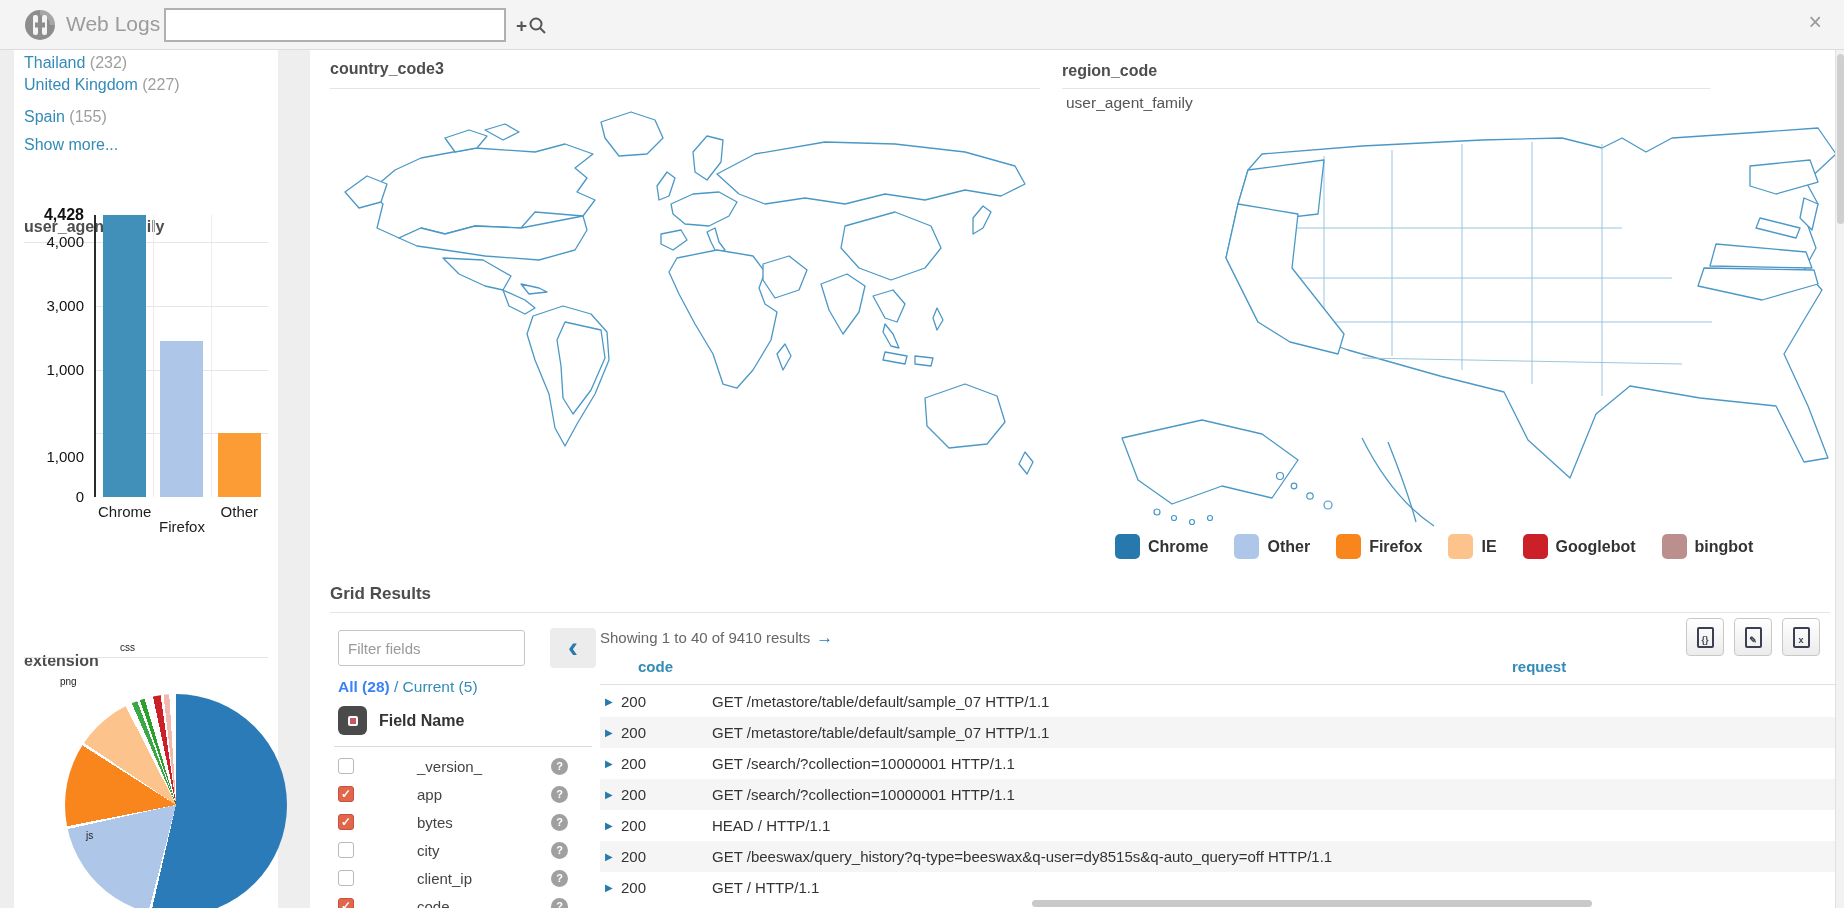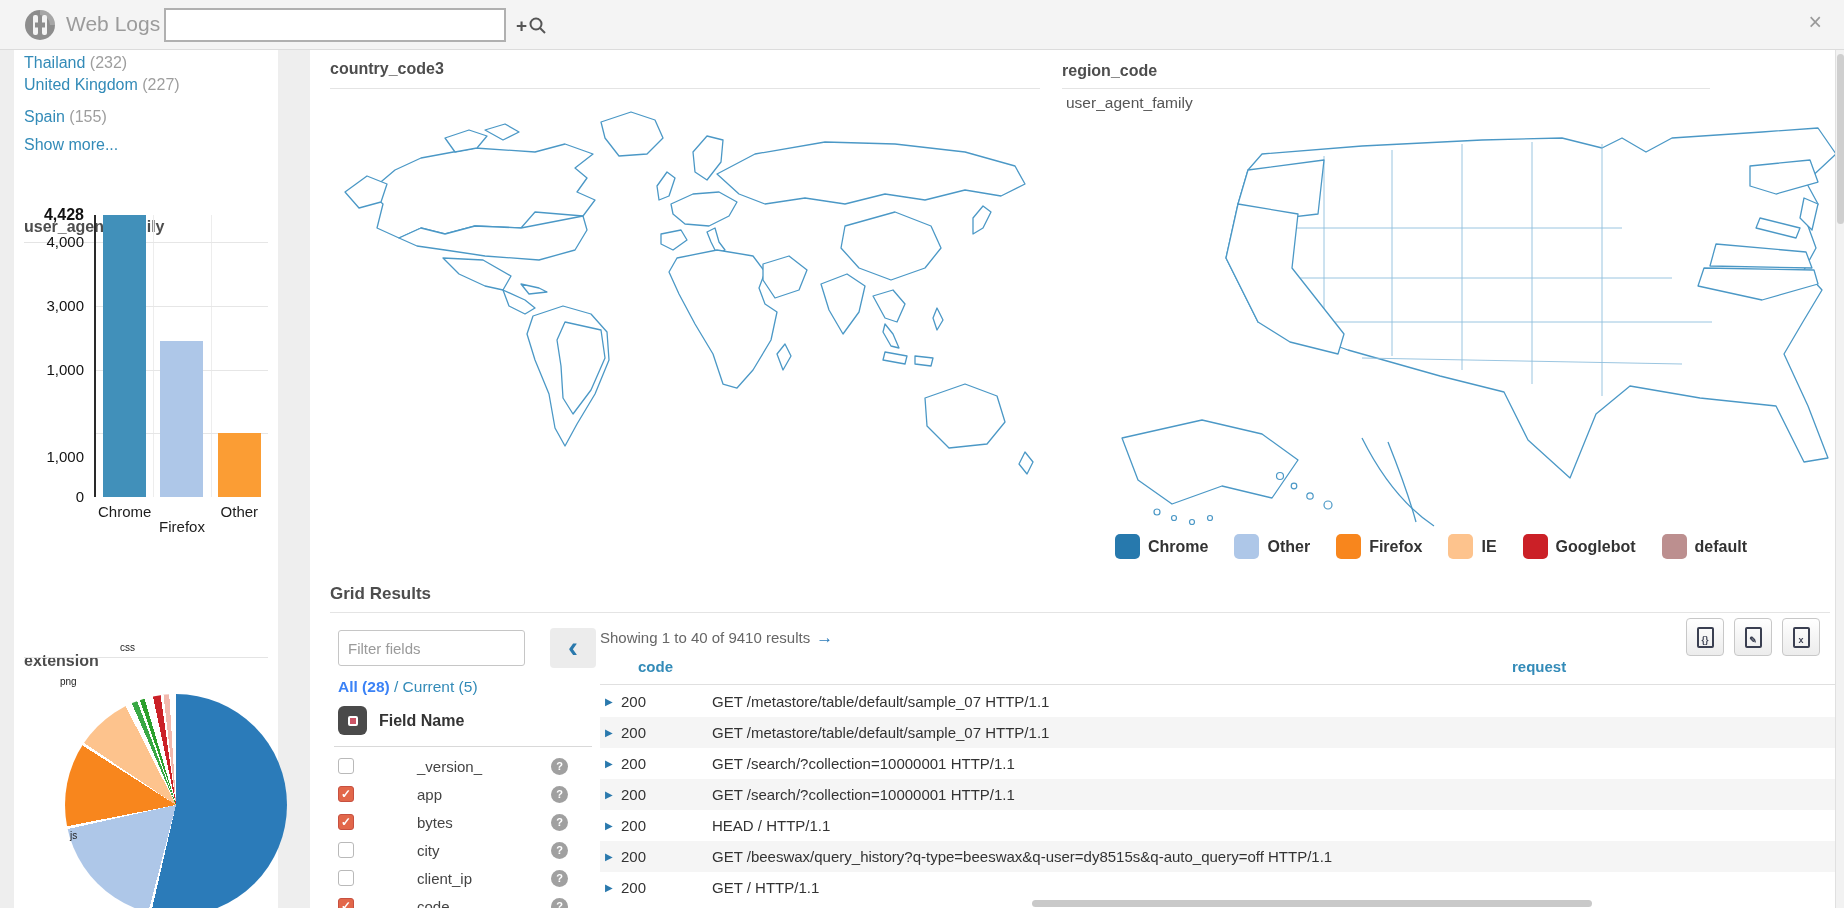--- a/index.html
+++ b/index.html
@@ -33,21 +33,21 @@
   .bar-gridline { position:absolute; left:0; width:172px; border-top:1px solid #e6e6e6; }
   .bar-vline { position:absolute; top:0; height:282px; border-left:1px solid #ededed; }
   .bar { position:absolute; bottom:0; width:43px; cursor:pointer; }
   .bar-xlabel { position:absolute; font-size:15px; color:#1c1c1c; transform:translateX(-50%); white-space:nowrap; }
 
   
   #pie { position:absolute; left:51px; top:644px; width:222px; height:222px; border-radius:50%; cursor:pointer; }
   .pie-label { position:absolute; font-size:10px; color:#222; }
   .pl-css { left:106px; top:592px; }
   .pl-png { left:46px; top:626px; }
-  .pl-js  { left:56px; top:780px; }
+  .pl-js  { left:72px; top:780px; }
 
   
   .main { position:absolute; left:310px; top:50px; width:1526px; height:858px; background:#fff; }
   .map-title { position:absolute; font-weight:bold; font-size:16px; color:#4d4d4d; }
   .map-subtitle { position:absolute; font-size:15.5px; color:#555; }
   .map-divider { position:absolute; border-top:1px solid #e4e4e4; }
   #world-map { position:absolute; left:15px; top:58px; }
   #us-map { position:absolute; left:752px; top:58px; }
   #world-map path, #us-map path { fill:#ffffff; stroke:#4b98c6; stroke-width:1.3; stroke-linejoin:round; cursor:pointer; }
   #us-map circle { fill:#ffffff; stroke:#4b98c6; stroke-width:1.2; }
@@ -252,21 +252,21 @@
         <div class="legend-item">
           <span class="legend-swatch" style="background: rgb(253, 195, 141);"></span>
           <span class="legend-label">IE</span>
         </div>
         <div class="legend-item">
           <span class="legend-swatch" style="background: rgb(203, 32, 39);"></span>
           <span class="legend-label">Googlebot</span>
         </div>
         <div class="legend-item">
           <span class="legend-swatch" style="background: rgb(188, 143, 143);"></span>
-          <span class="legend-label">default</span>
+          <span class="legend-label">bingbot</span>
         </div>
       </div>
 
     <div class="grid-title">Grid Results</div>
     <div class="grid-divider"></div>
 
     <div class="grid-left">
       <input class="filter-input" placeholder="Filter fields" style="">
       <div class="collapse-btn">
         <span class="chev">‹</span>

